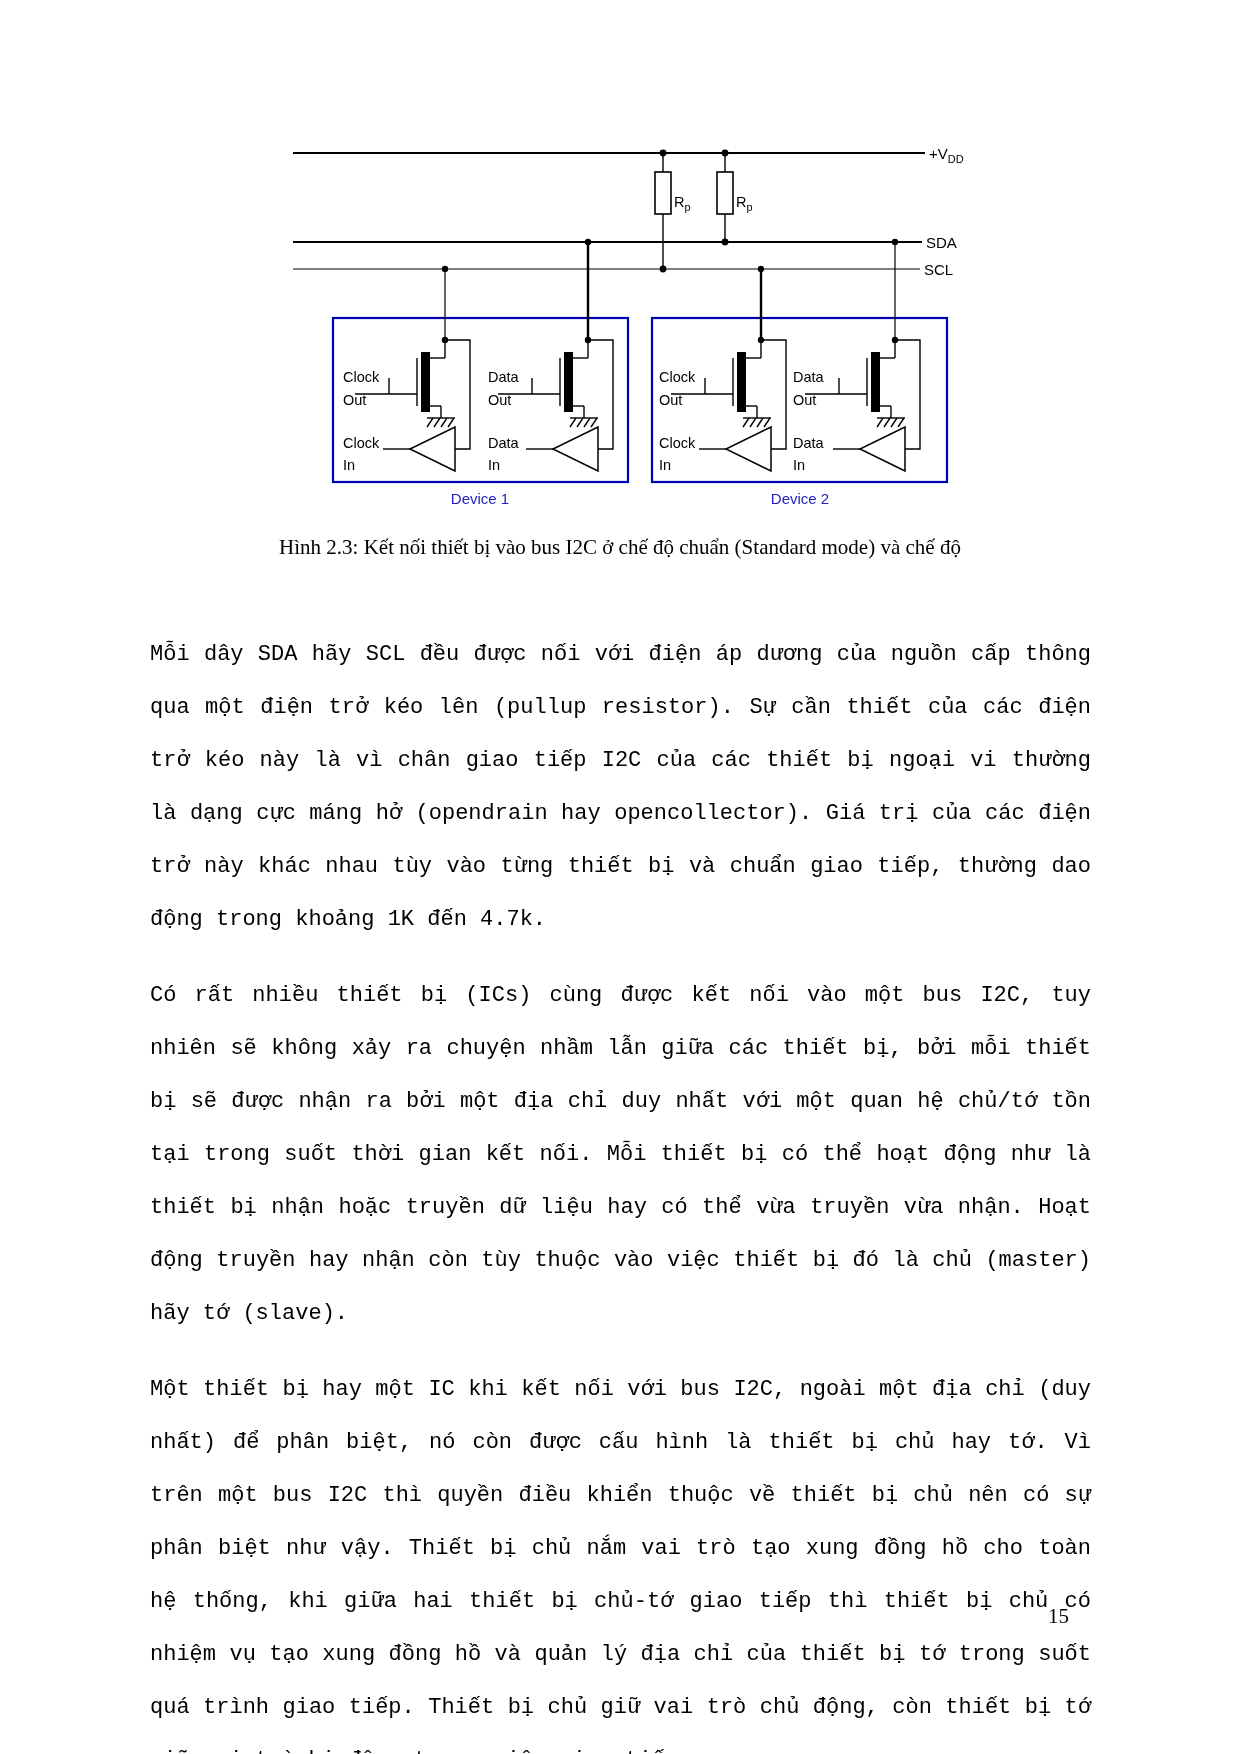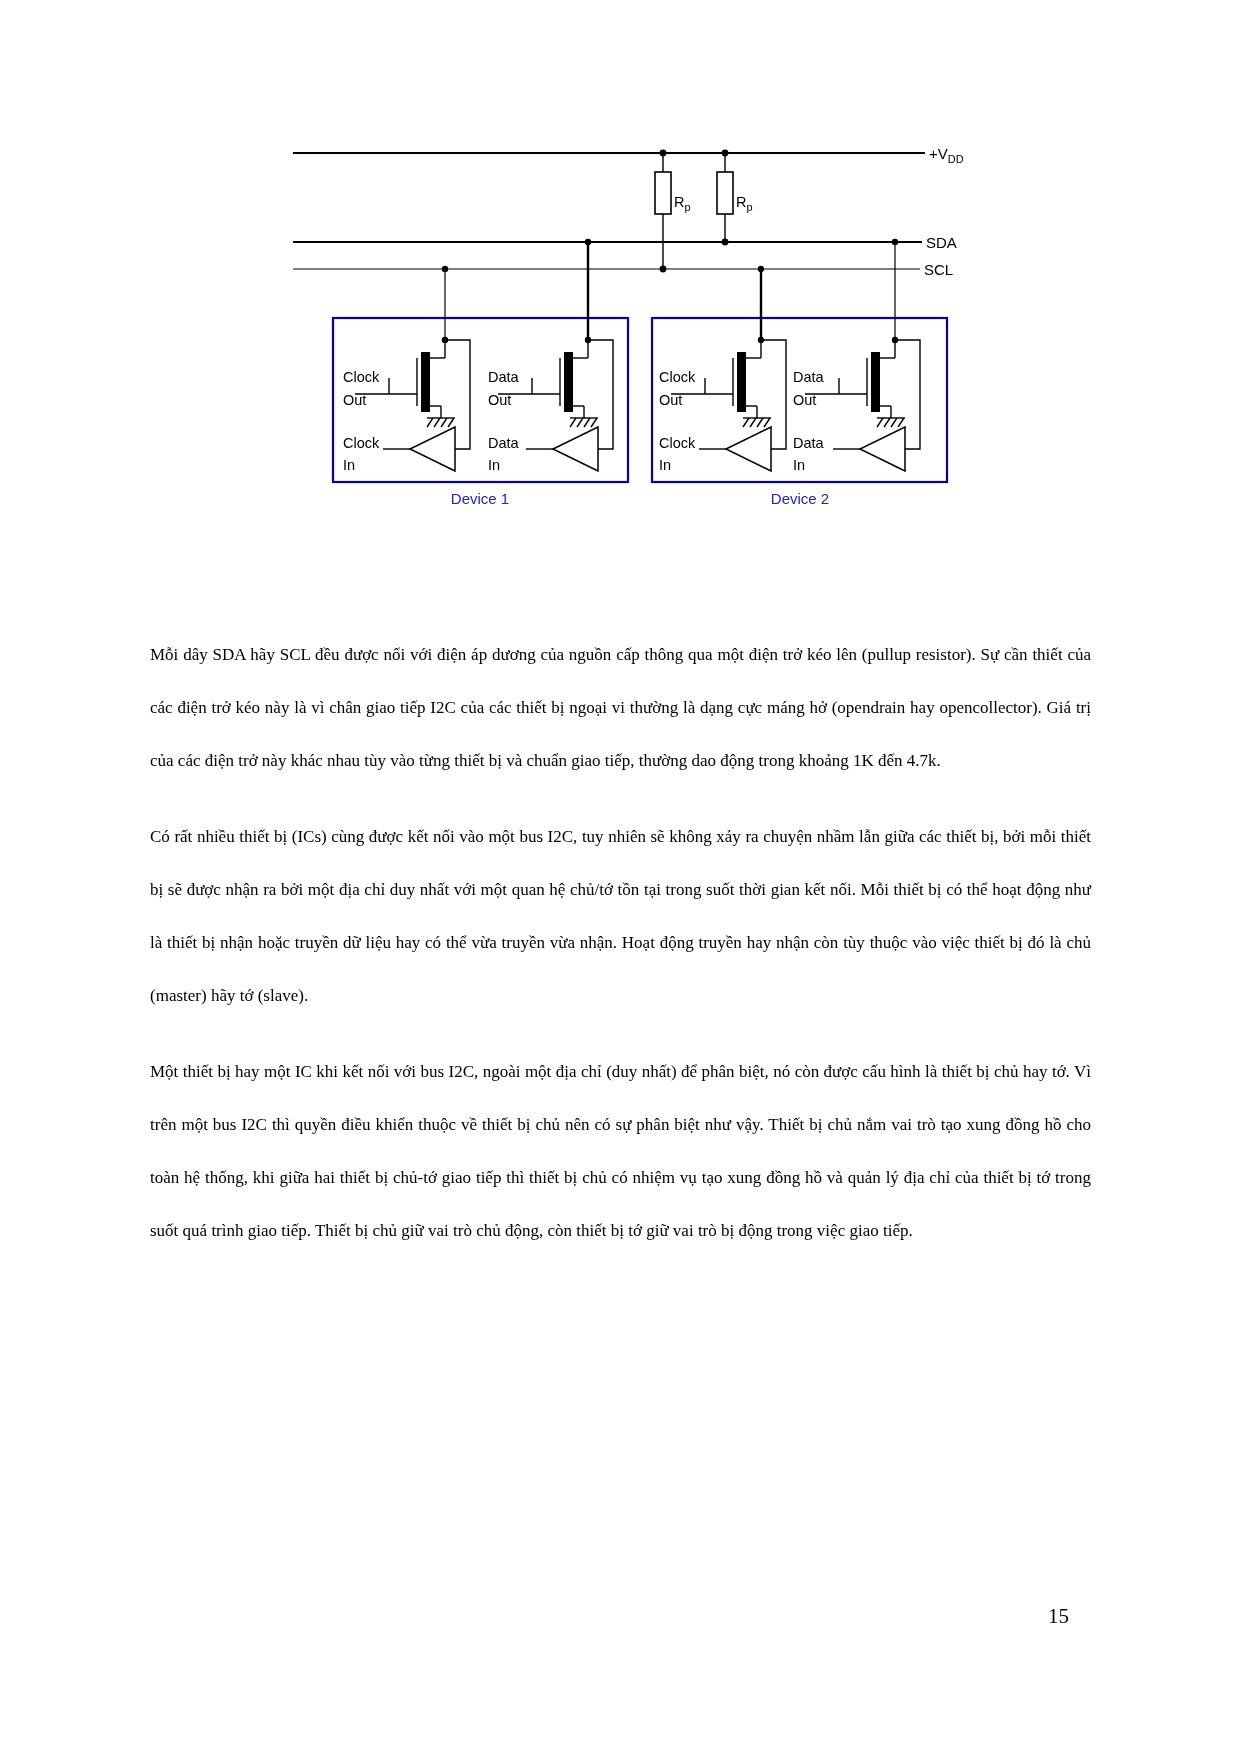--- a/index.html
+++ b/index.html
@@ -17,22 +17,22 @@
   .bus{stroke:#000;stroke-width:2;fill:none;}
   .bus-thin{stroke:#000;stroke-width:1.2;fill:none;}
   .devbox{fill:none;stroke:#0000b4;stroke-width:2.2;}
   .node{fill:#000;}
   .caption{
     position:absolute;left:150px;top:522px;width:940px;text-align:center;
     font-size:21px;line-height:50px;
   }
   .bodytext{position:absolute;left:150px;top:628px;width:941px;}
   .bodytext p{
-    margin:0 0 23px 0;font-size:17px;line-height:53px;
-    text-align:justify;text-justify:inter-word;
+    margin:0 0 23px 0;font-size:22px;line-height:53px;
+    text-align:justify;text-justify:inter-word;font-family:Liberation Mono, monospace;
   }
   .pagenum{position:absolute;left:1048px;top:1604px;font-size:21px;}
 </style>
 </head>
 <body>
 
 <div class="figure-wrap">
 <svg width="700" height="400" viewBox="0 0 700 400">
 
   <g>
@@ -181,20 +181,21 @@
     <text class="dt" x="513" y="333">Data</text>
     <text class="dt" x="513" y="355">In</text>
   </g>
 
   <text class="devlab" x="200" y="389" text-anchor="middle">Device 1</text>
   <text class="devlab" x="520" y="389" text-anchor="middle">Device 2</text>
 </svg>
 </div>
 
 <div class="caption">
+  <div>Hình 2.3: Kết nối thiết bị vào bus I2C ở chế độ chuẩn (Standard mode) và chế độ</div>
 </div>
 
 <div class="bodytext">
   <p>Mỗi dây SDA hãy SCL đều được nối với điện áp dương của nguồn cấp thông qua một điện trở kéo lên (pullup resistor). Sự cần thiết của các điện trở kéo này là vì chân giao tiếp I2C của các thiết bị ngoại vi thường là dạng cực máng hở (opendrain hay opencollector). Giá trị của các điện trở này khác nhau tùy vào từng thiết bị và chuẩn giao tiếp, thường dao động trong khoảng 1K đến 4.7k.</p>
   <p>Có rất nhiều thiết bị (ICs) cùng được kết nối vào một bus I2C, tuy nhiên sẽ không xảy ra chuyện nhầm lẫn giữa các thiết bị, bởi mỗi thiết bị sẽ được nhận ra bởi một địa chỉ duy nhất với một quan hệ chủ/tớ tồn tại trong suốt thời gian kết nối. Mỗi thiết bị có thể hoạt động như là thiết bị nhận hoặc truyền dữ liệu hay có thể vừa truyền vừa nhận. Hoạt động truyền hay nhận còn tùy thuộc vào việc thiết bị đó là chủ (master) hãy tớ (slave).</p>
   <p>Một thiết bị hay một IC khi kết nối với bus I2C, ngoài một địa chỉ (duy nhất) để phân biệt, nó còn được cấu hình là thiết bị chủ hay tớ. Vì trên một bus I2C thì quyền điều khiển thuộc về thiết bị chủ nên có sự phân biệt như vậy. Thiết bị chủ nắm vai trò tạo xung đồng hồ cho toàn hệ thống, khi giữa hai thiết bị chủ-tớ giao tiếp thì thiết bị chủ có nhiệm vụ tạo xung đồng hồ và quản lý địa chỉ của thiết bị tớ trong suốt quá trình giao tiếp. Thiết bị chủ giữ vai trò chủ động, còn thiết bị tớ giữ vai trò bị động trong việc giao tiếp.</p>
 </div>
 
 <div class="pagenum">15</div>
 

